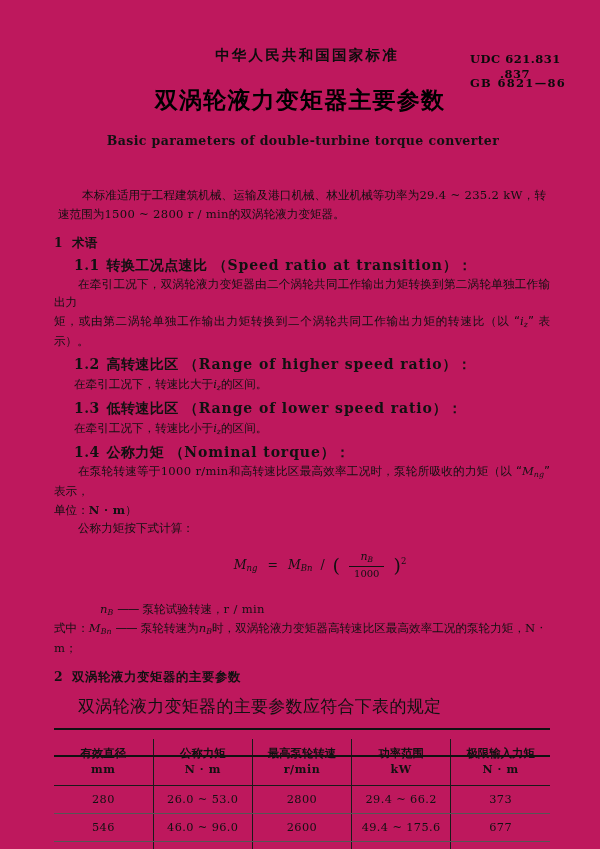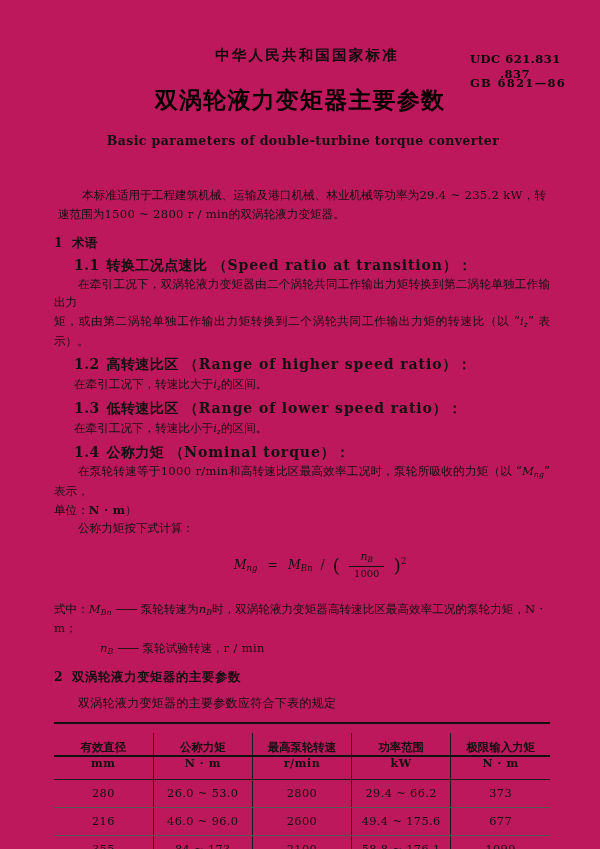--- a/index.html
+++ b/index.html
@@ -190,21 +190,21 @@
     line-height: 1.68;
   }
   .legend-row { display: block; }
   .legend-row.second { padding-left: 46px; }
   .dash { letter-spacing: -1px; margin: 0 4px; }
 
   
   .table-intro {
     margin-top: 9px;
     padding-left: 24px;
-    font-size: 12px;
+    font-size: 17px;
     letter-spacing: 0.3px;
   }
   table.params {
     margin-top: 9px;
     border-collapse: collapse;
     width: 496px;
     table-layout: fixed;
   }
   table.params th, table.params td {
     border-left: 1px solid #1a1a1a;
@@ -343,25 +343,25 @@
       <span style="margin:0 4px;">/</span>
       <span class="paren">(</span>
       <span class="frac">
         <span class="num"><span>n</span><sub>B</sub></span>
         <span class="den">1000</span>
       </span>
       <span class="paren">)</span><sup>2</sup>
     </div>
 
     <div class="legend">
+      <span class="legend-row second">
+        <span class="it"><span>n</span><sub>B</sub></span><span class="dash">——</span><span>泵轮试验转速，</span><span class="lat">r / min</span>
+      </span>
       <span class="legend-row">
         <span>式中：</span><span class="it"><span>M</span><sub>Bn</sub></span><span class="dash">——</span><span>泵轮转速为</span><span class="it"><span>n</span><sub>B</sub></span><span>时，双涡轮液力变矩器高转速比区最高效率工况的泵轮力矩，</span><span class="lat">N · m</span><span>；</span>
-      </span>
-      <span class="legend-row second">
-        <span class="it"><span>n</span><sub>B</sub></span><span class="dash">——</span><span>泵轮试验转速，</span><span class="lat">r / min</span>
       </span>
     </div>
 
     <div class="sec-head">
       <span class="sec-num">2</span><span>双涡轮液力变矩器的主要参数</span>
     </div>
     <div class="table-intro">双涡轮液力变矩器的主要参数应符合下表的规定</div>
 
     <div class="rule-top"></div>
     <table class="params">
@@ -391,21 +391,21 @@
       </thead>
       <tbody>
         <tr>
           <td>280</td>
           <td>26.0 ~ 53.0</td>
           <td>2800</td>
           <td>29.4 ~ 66.2</td>
           <td>373</td>
         </tr>
         <tr>
-          <td>216</td>
+          <td>546</td>
           <td>46.0 ~ 96.0</td>
           <td>2600</td>
           <td>49.4 ~ 175.6</td>
           <td>677</td>
         </tr>
         <tr>
           <td>355</td>
           <td>84 ~ 173</td>
           <td>2100</td>
           <td>58.8 ~ 176.1</td>

